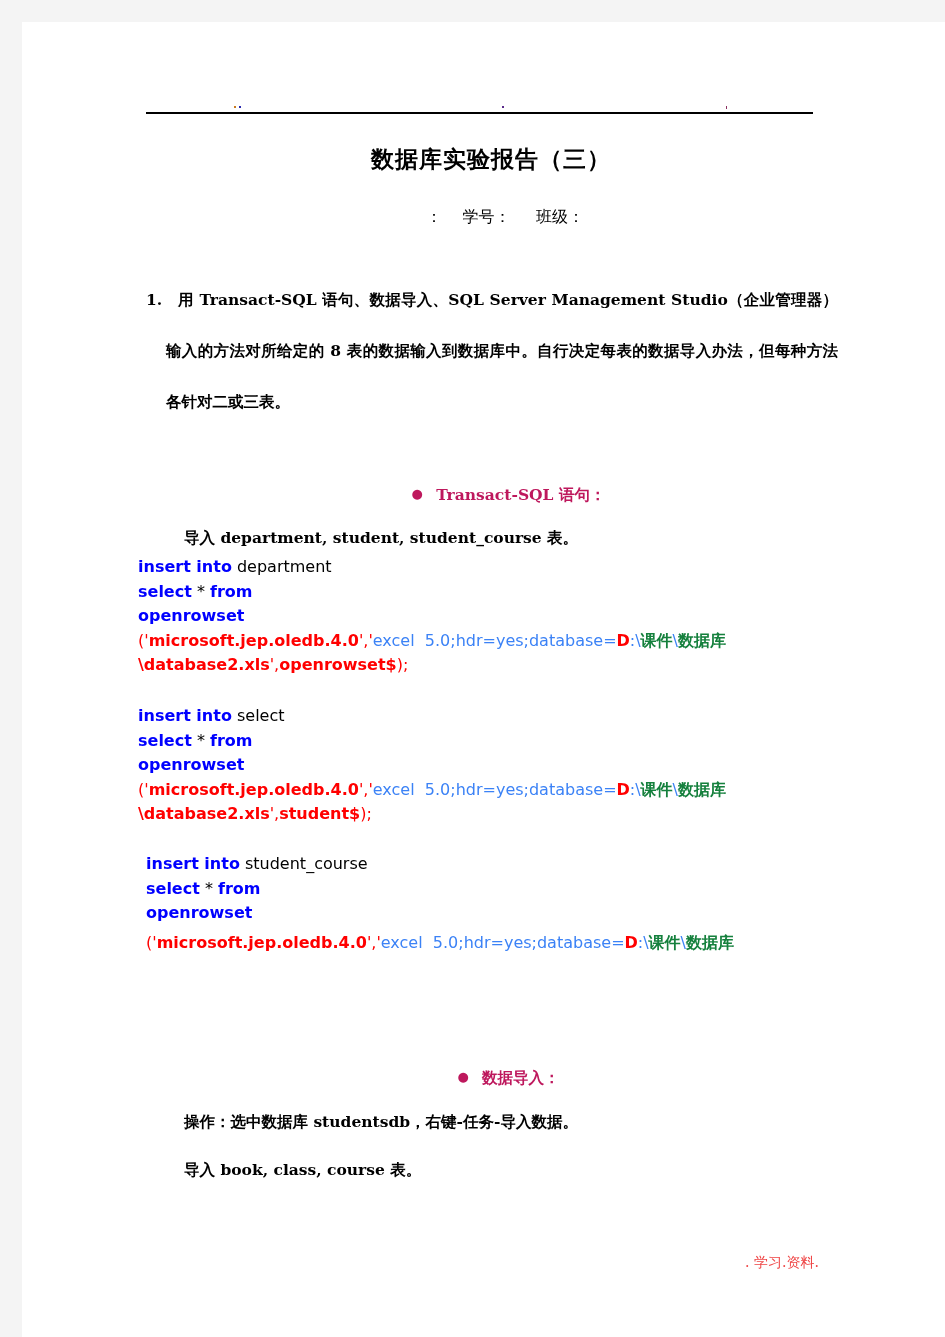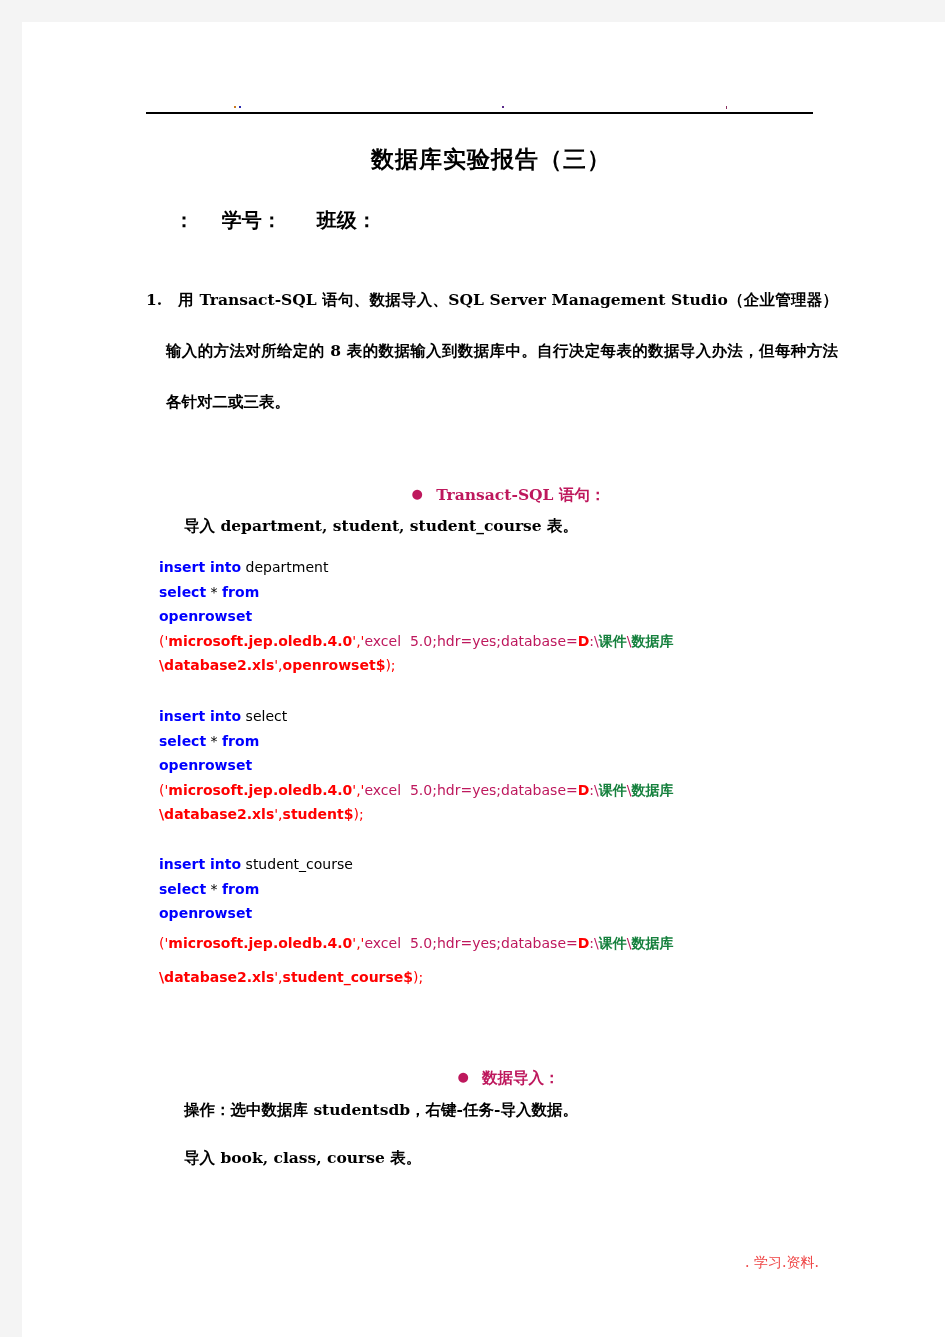--- a/index.html
+++ b/index.html
@@ -65,24 +65,24 @@
     letter-spacing: 1px;
     color: #000;
     white-space: pre;
   }
 
   .doc-subtitle {
     position: absolute;
     left: 124px;
     top: 185px;
     width: 690px;
-    text-align: left;
-    font-family: "DejaVu Serif", "Liberation Serif", serif;
-    font-weight: bold;
-    font-size: 20px;
+    text-align: center;
+    font-family: "DejaVu Serif", "Liberation Serif", serif;
+    font-weight: normal;
+    font-size: 16px;
     color: #000;
     white-space: pre;
     padding-left: 28px;
     box-sizing: border-box;
   }
 
   
   .numbered-item {
     position: absolute;
     left: 124px;
@@ -128,39 +128,40 @@
     position: absolute;
     left: 124px;
     width: 690px;
     font-family: "DejaVu Serif", "Liberation Serif", serif;
     font-weight: bold;
     font-size: 15.5px;
     color: #000;
     white-space: pre;
     padding-left: 38px;
     box-sizing: border-box;
+    margin-top: 12px;
   }
 
   
   .code-block {
     position: absolute;
-    left: 137px;
+    left: 116px;
     width: 580px;
     font-family: "DejaVu Sans", "Liberation Sans", sans-serif;
-    font-size: 14px;
+    font-size: 16px;
     color: #000;
   }
   .code-line {
     white-space: pre;
     line-height: 24.5px;
   }
   .code-line.wide { line-height: 34px; }
   .kw   { color: #0000ff; font-weight: bold; }
   .id   { color: #000000; font-weight: normal; }
-  .str  { color: #be185d; font-weight: normal; }
+  .str  { color: #3b82f6; font-weight: normal; }
   .strb { color: #ff0000; font-weight: bold; }
   .punc { color: #ff0000; font-weight: normal; }
   .cjk-red { color: #15803d; font-weight: bold;
              font-family: "DejaVu Serif", "Liberation Serif", serif; }
 
   
   .footer {
     position: absolute;
     left: 640px;
     top: 1232px;
@@ -208,26 +209,25 @@
   </div>
 
   <div class="code-block" style="top:682px;">
     <div class="code-line"><span class="kw">insert into</span><span class="id"> select</span></div>
     <div class="code-line"><span class="kw">select</span><span class="id"> * </span><span class="kw">from</span></div>
     <div class="code-line"><span class="kw">openrowset</span></div>
     <div class="code-line"><span class="punc">('</span><span class="strb">microsoft.jep.oledb.4.0</span><span class="punc">','</span><span class="str">excel  5.0;hdr=yes;database=</span><span class="strb">D</span><span class="str">:\</span><span class="cjk-red">课件</span><span class="str">\</span><span class="cjk-red">数据库</span></div>
     <div class="code-line"><span class="strb">\database2.xls</span><span class="punc">',</span><span class="strb">student$</span><span class="punc">);</span></div>
   </div>
 
-  <div class="code-block" style="top:830px;">
+  <div class="code-block" style="top:830px;margin-left:8px;">
     <div class="code-line"><span class="kw">insert into</span><span class="id"> student_course</span></div>
     <div class="code-line"><span class="kw">select</span><span class="id"> * </span><span class="kw">from</span></div>
     <div class="code-line"><span class="kw">openrowset</span></div>
     <div class="code-line wide"><span class="punc">('</span><span class="strb">microsoft.jep.oledb.4.0</span><span class="punc">','</span><span class="str">excel  5.0;hdr=yes;database=</span><span class="strb">D</span><span class="str">:\</span><span class="cjk-red">课件</span><span class="str">\</span><span class="cjk-red">数据库</span></div>
-    <div class="code-line wide"><span class="strb">\database2.xls</span><span class="punc">',</span><span class="strb">student_course$</span><span class="punc">);</span></div>
   </div>
 
   <div class="bullet-line" style="top:1027px;">
     <span class="dot">●</span><span>数据导入：</span>
   </div>
 
   <div class="sub-line" style="top:1078px;">操作：选中数据库 studentsdb，右键-任务-导入数据。</div>
   <div class="sub-line" style="top:1126px;">导入 book, class, course 表。</div>
 
   <div class="footer">. 学习.资料.</div>

